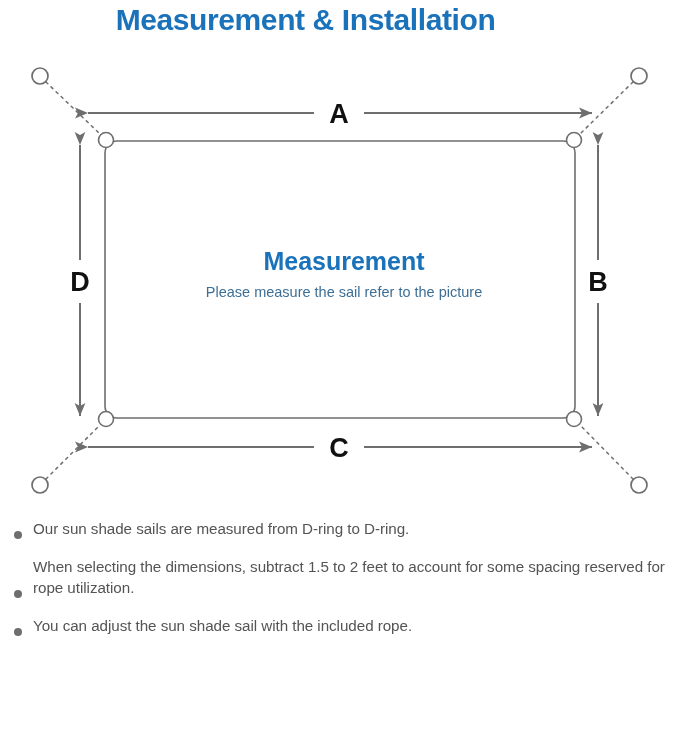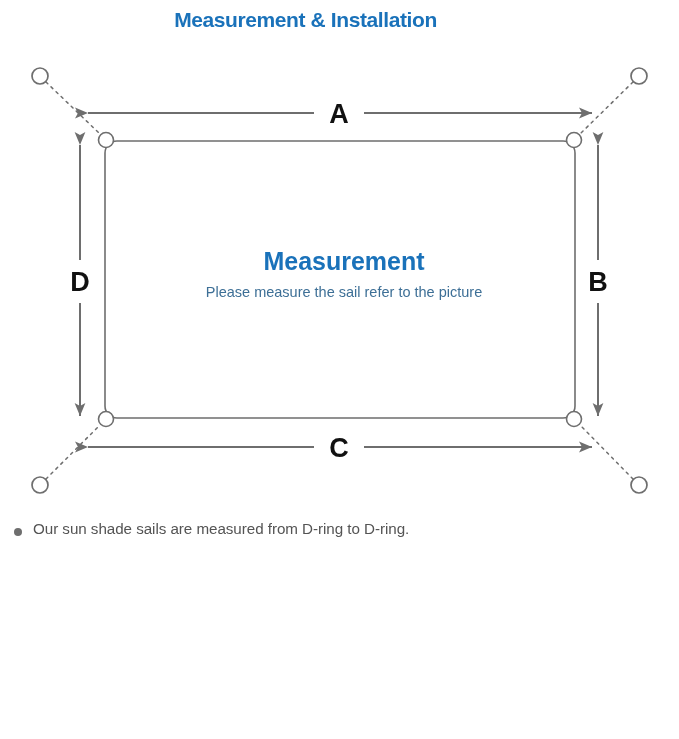--- a/index.html
+++ b/index.html
@@ -16,21 +16,21 @@
     -webkit-font-smoothing: antialiased;
   }
 
   
   #page-title {
     position: absolute;
     left: 0;
     top: 0;
     width: 611px;
     text-align: center;
-    font-size: 21px;
+    font-size: 30px;
     font-weight: bold;
     letter-spacing: -0.4px;
     color: #1a72ba;
     line-height: 40px;
     white-space: nowrap;
   }
 
   
   #diagram {
     position: absolute;
@@ -66,21 +66,21 @@
   
   #notes {
     position: absolute;
     left: 0;
     top: 518px;
     width: 679px;
   }
   .note-item {
     position: relative;
     display: flex;
-    align-items: center;
+    align-items: flex-end;
     padding: 0 14px 0 14px;
     margin-bottom: 17px;
   }
   .note-bullet {
     flex: 0 0 auto;
     width: 8px;
     height: 8px;
     border-radius: 50%;
     background: #6e6e6e;
     margin-top: 7px;
@@ -162,13 +162,21 @@
     <text class="center-title" x="344" y="226" text-anchor="middle">Measurement</text>
     <text class="center-sub" x="344" y="253" text-anchor="middle">Please measure the sail refer to the picture</text>
   </svg>
 </div>
 
 <div id="notes">
   <div class="note-item">
     <span class="note-bullet"></span>
     <span class="note-text">Our sun shade sails are measured from D-ring to D-ring.</span>
   </div>
+  <div class="note-item">
+    <span class="note-bullet"></span>
+    <span class="note-text">When selecting the dimensions, subtract 1.5 to 2 feet to account for some spacing reserved for rope utilization.</span>
+  </div>
+  <div class="note-item">
+    <span class="note-bullet"></span>
+    <span class="note-text">You can adjust the sun shade sail with the included rope.</span>
+  </div>
 </div>
 
 </body></html>

